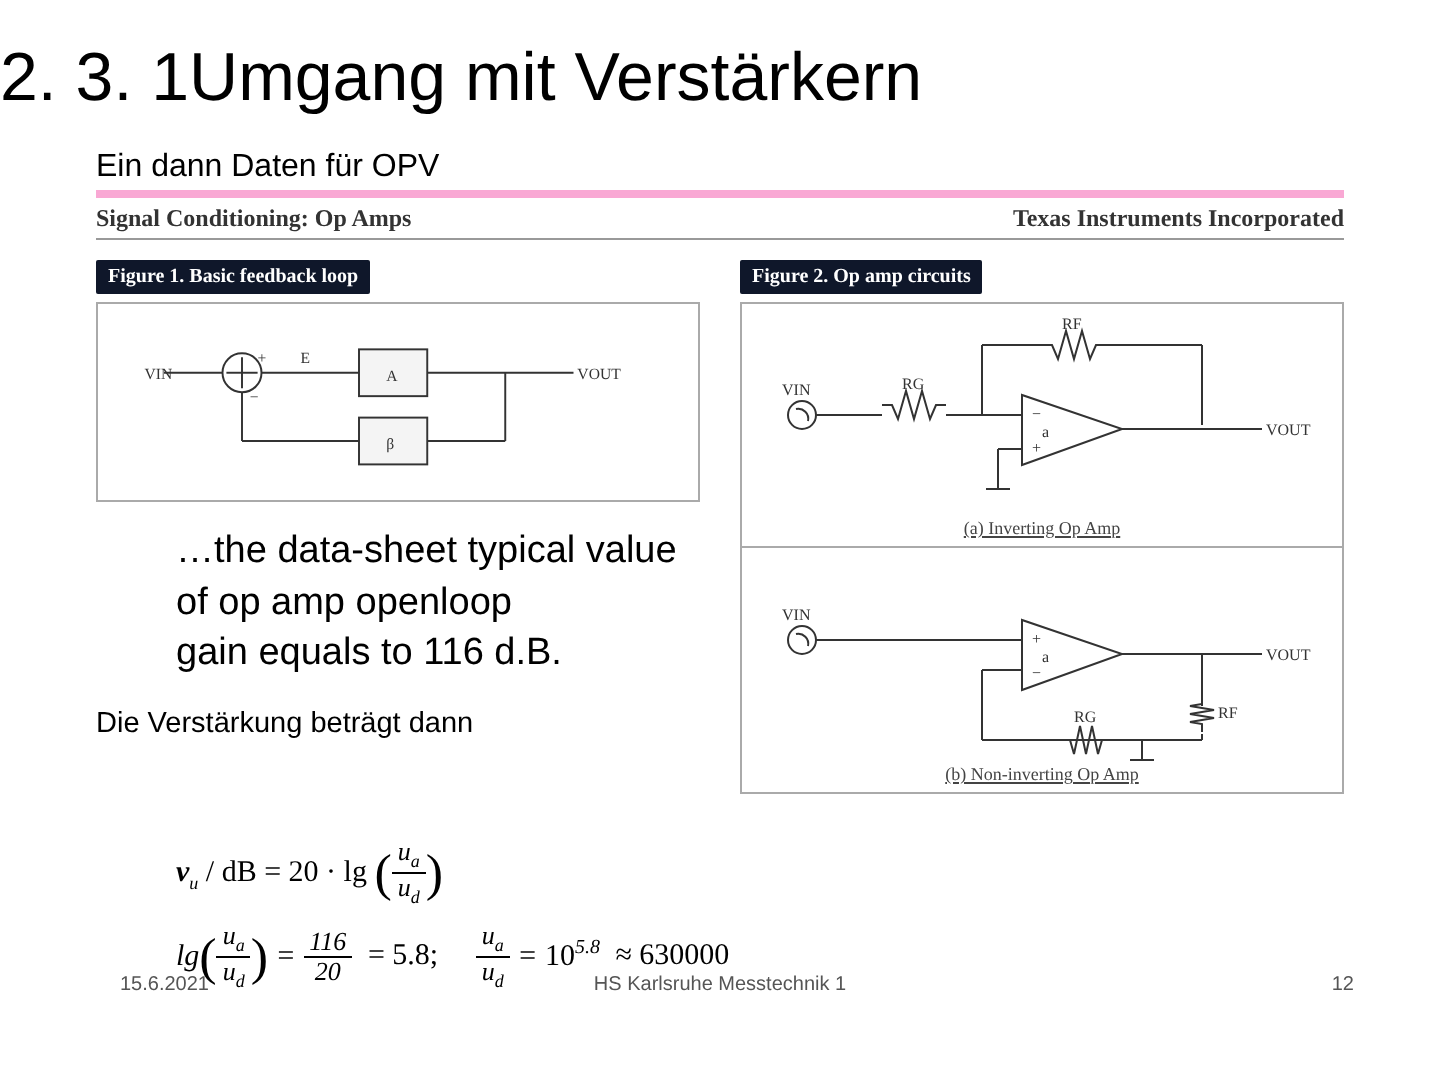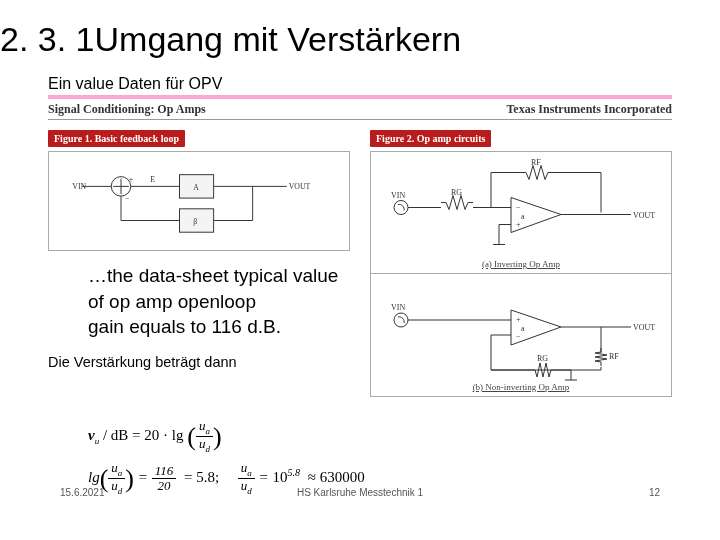--- a/index.html
+++ b/index.html
@@ -37,21 +37,21 @@
     color: #333;
   }
   .figs {
     display: flex;
     gap: 20px;
     padding: 0 48px;
     margin-top: 8px;
   }
   .figcol { flex: 1; }
   .figlabel {
-    background: #b91c1c;
+    background: #0f172a;
     color: #fff;
     font-size: 10px;
     font-weight: bold;
     padding: 3px 6px;
     display: inline-block;
     font-family: Georgia, serif;
     border-radius: 1px;
   }
   .figbox {
     border: 1px solid #aaa;
@@ -120,33 +120,33 @@
     position: absolute;
     bottom: 42px;
     left: 50%;
     transform: translateX(-50%);
     font-size: 10px;
     color: #555;
   }
   .footer-right {
     position: absolute;
     bottom: 42px;
-    right: 60px;
+    right: 43px;
     font-size: 10px;
     color: #555;
     margin-left: 28px;
   }
   .tinylabel { font-size: 8px; font-family: Georgia, serif; fill: #333; }
 </style>
 </head>
 <body>
 
 <h1 class="title">2. 3. 1Umgang mit Verstärkern</h1>
 
-<div class="subtitle">Ein value Daten für OPV</div>
+<div class="subtitle">Ein dann Daten für OPV</div>
 
 <div class="banner">
   <span>Signal Conditioning: Op Amps</span>
   <span>Texas Instruments Incorporated</span>
 </div>
 
 <div class="figs">
   <div class="figcol">
     <span class="figlabel">Figure 1. Basic feedback loop</span>
     <div class="figbox fig1">

